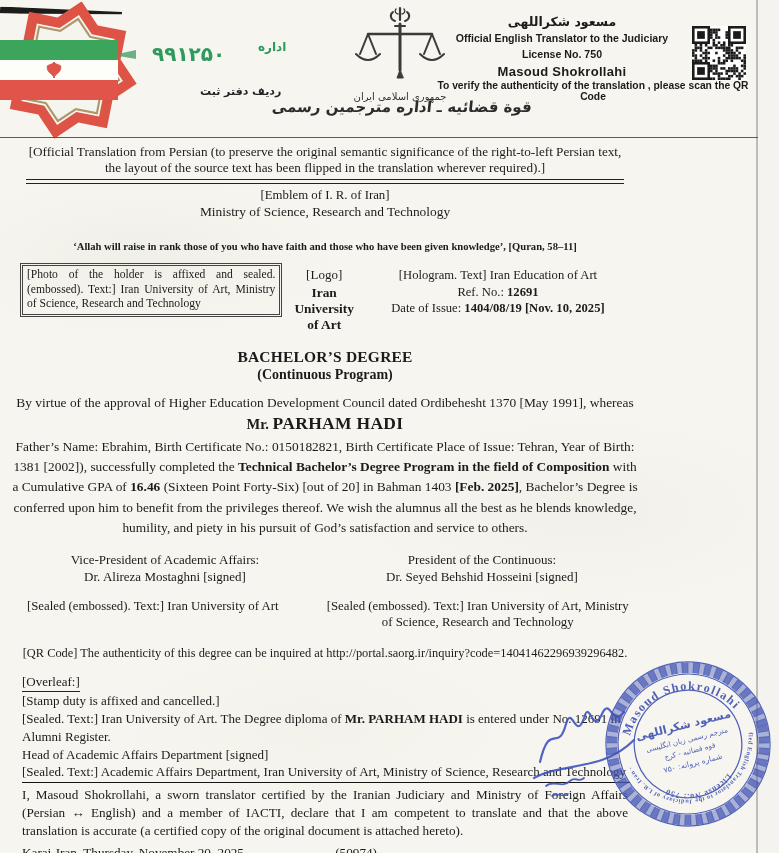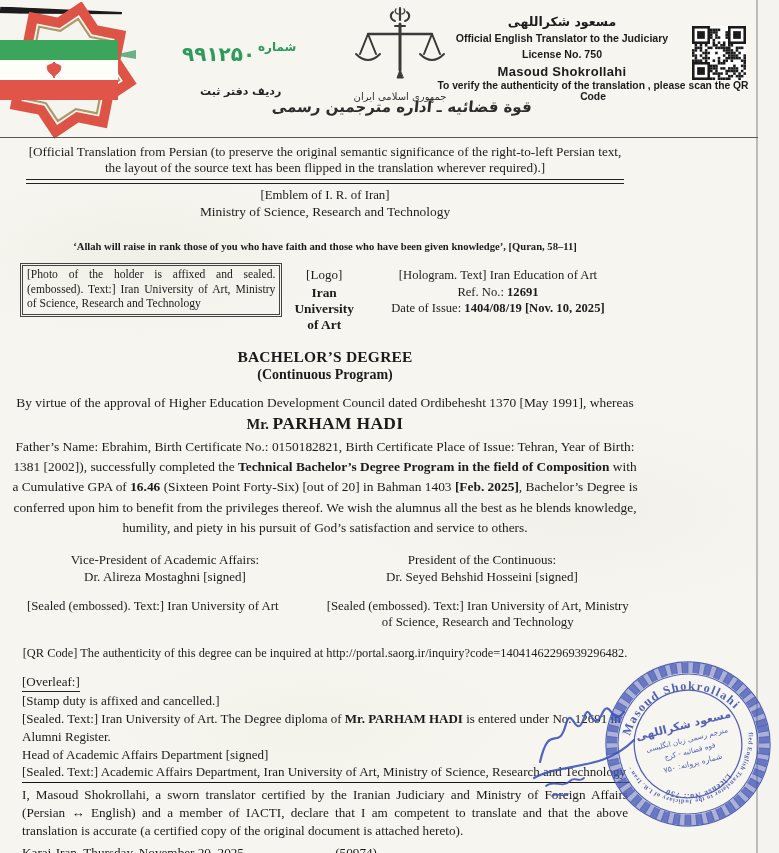--- a/index.html
+++ b/index.html
@@ -16,21 +16,21 @@
   
   .artifact-topleft{position:absolute;top:8px;left:0;width:122px;height:7px;background:#1c1c1c;
     clip-path:polygon(0 0,100% 35%,100% 65%,0 100%);transform:rotate(1.5deg);}
   .right-strip{position:absolute;top:0;right:0;width:21px;height:100%;
     background:#f4f3ef;border-left:2px solid #bdbcb8;}
   
   .star-wrap{position:absolute;left:-10px;top:2px;width:180px;height:140px;}
   .serial-label{position:absolute;left:258px;top:40px;font-family:"DejaVu Sans",sans-serif;
     font-size:12px;font-weight:bold;color:#2f9a5e;}
   .serial-number{position:absolute;left:152px;top:42px;font-family:"DejaVu Sans",sans-serif;
-    font-size:20px;font-weight:bold;color:#2f9a5e;letter-spacing:2px;margin-left:30px;}
+    font-size:20px;font-weight:bold;color:#2f9a5e;letter-spacing:2px;}
   .serial-mark{position:absolute;left:120px;top:50px;width:16px;height:9px;background:#49a06b;
     clip-path:polygon(0 40%,100% 0,100% 100%,0 70%);opacity:.8;}
   .registry-label{position:absolute;left:200px;top:85px;font-family:"DejaVu Sans",sans-serif;
     font-size:11px;font-weight:bold;color:#222;}
   .center-emblem{position:absolute;left:305px;top:4px;width:190px;text-align:center;}
   .center-emblem .country{font-family:"DejaVu Sans",sans-serif;font-size:10px;color:#333;margin-top:1px;}
   .calligraphy{position:absolute;left:262px;top:98px;width:280px;text-align:center;
     font-family:"DejaVu Sans",sans-serif;font-size:15px;font-weight:bold;color:#2c2c2c;
     transform:skewX(-6deg);}
   .translator-block{position:absolute;left:436px;top:14px;width:252px;text-align:center;}
@@ -97,21 +97,21 @@
         <polygon points="131.5,68.0 115.8,83.7 115.8,105.8 93.7,105.8 78.0,121.5 62.3,105.8 40.2,105.8 40.2,83.7 24.5,68.0 40.2,52.3 40.2,30.2 62.3,30.2 78.0,14.5 93.7,30.2 115.8,30.2 115.8,52.3" fill="#ad9668" transform="rotate(11.25 78 68)"></polygon>
         <polygon points="128.5,68.0 113.7,82.8 113.7,103.7 92.8,103.7 78.0,118.5 63.2,103.7 42.3,103.7 42.3,82.8 27.5,68.0 42.3,53.2 42.3,32.3 63.2,32.3 78.0,17.5 92.8,32.3 113.7,32.3 113.7,53.2" fill="#f6f4ee" transform="rotate(11.25 78 68)"></polygon>
         <rect x="0" y="38" width="128" height="20" fill="#3ba55c"></rect>
         <rect x="0" y="58" width="128" height="20" fill="#fdfdfa"></rect>
         <rect x="0" y="78" width="128" height="20" fill="#e0544a"></rect>
         <path d="M64 60 c-4 5 -8 1 -6.5 7 c1.2 5 5 4 6.5 9 c1.5 -5 5.3 -4 6.5 -9 c1.5 -6 -2.5 -2 -6.5 -7 z M64 60 v16" fill="#e0544a" stroke="#e0544a" stroke-width="1"></path>
       </svg>
   </div>
 
   <span class="serial-number">۹۹۱۲۵۰</span>
-  <span class="serial-label">شماره</span>
+  <span class="serial-label">اداره</span>
   <span class="serial-mark"></span>
   <span class="registry-label">ردیف دفتر ثبت</span>
 
   <div class="center-emblem">
     <svg width="96" height="82" viewBox="0 0 96 82">
       <g stroke="#3a3a38" stroke-width="2" fill="none" stroke-linecap="round">
 
         <path d="M48 4 v12" stroke-width="2.2"></path>
         <path d="M41 8 c-4 3 -2 8 2 9"></path>
         <path d="M55 8 c4 3 2 8 -2 9"></path>

